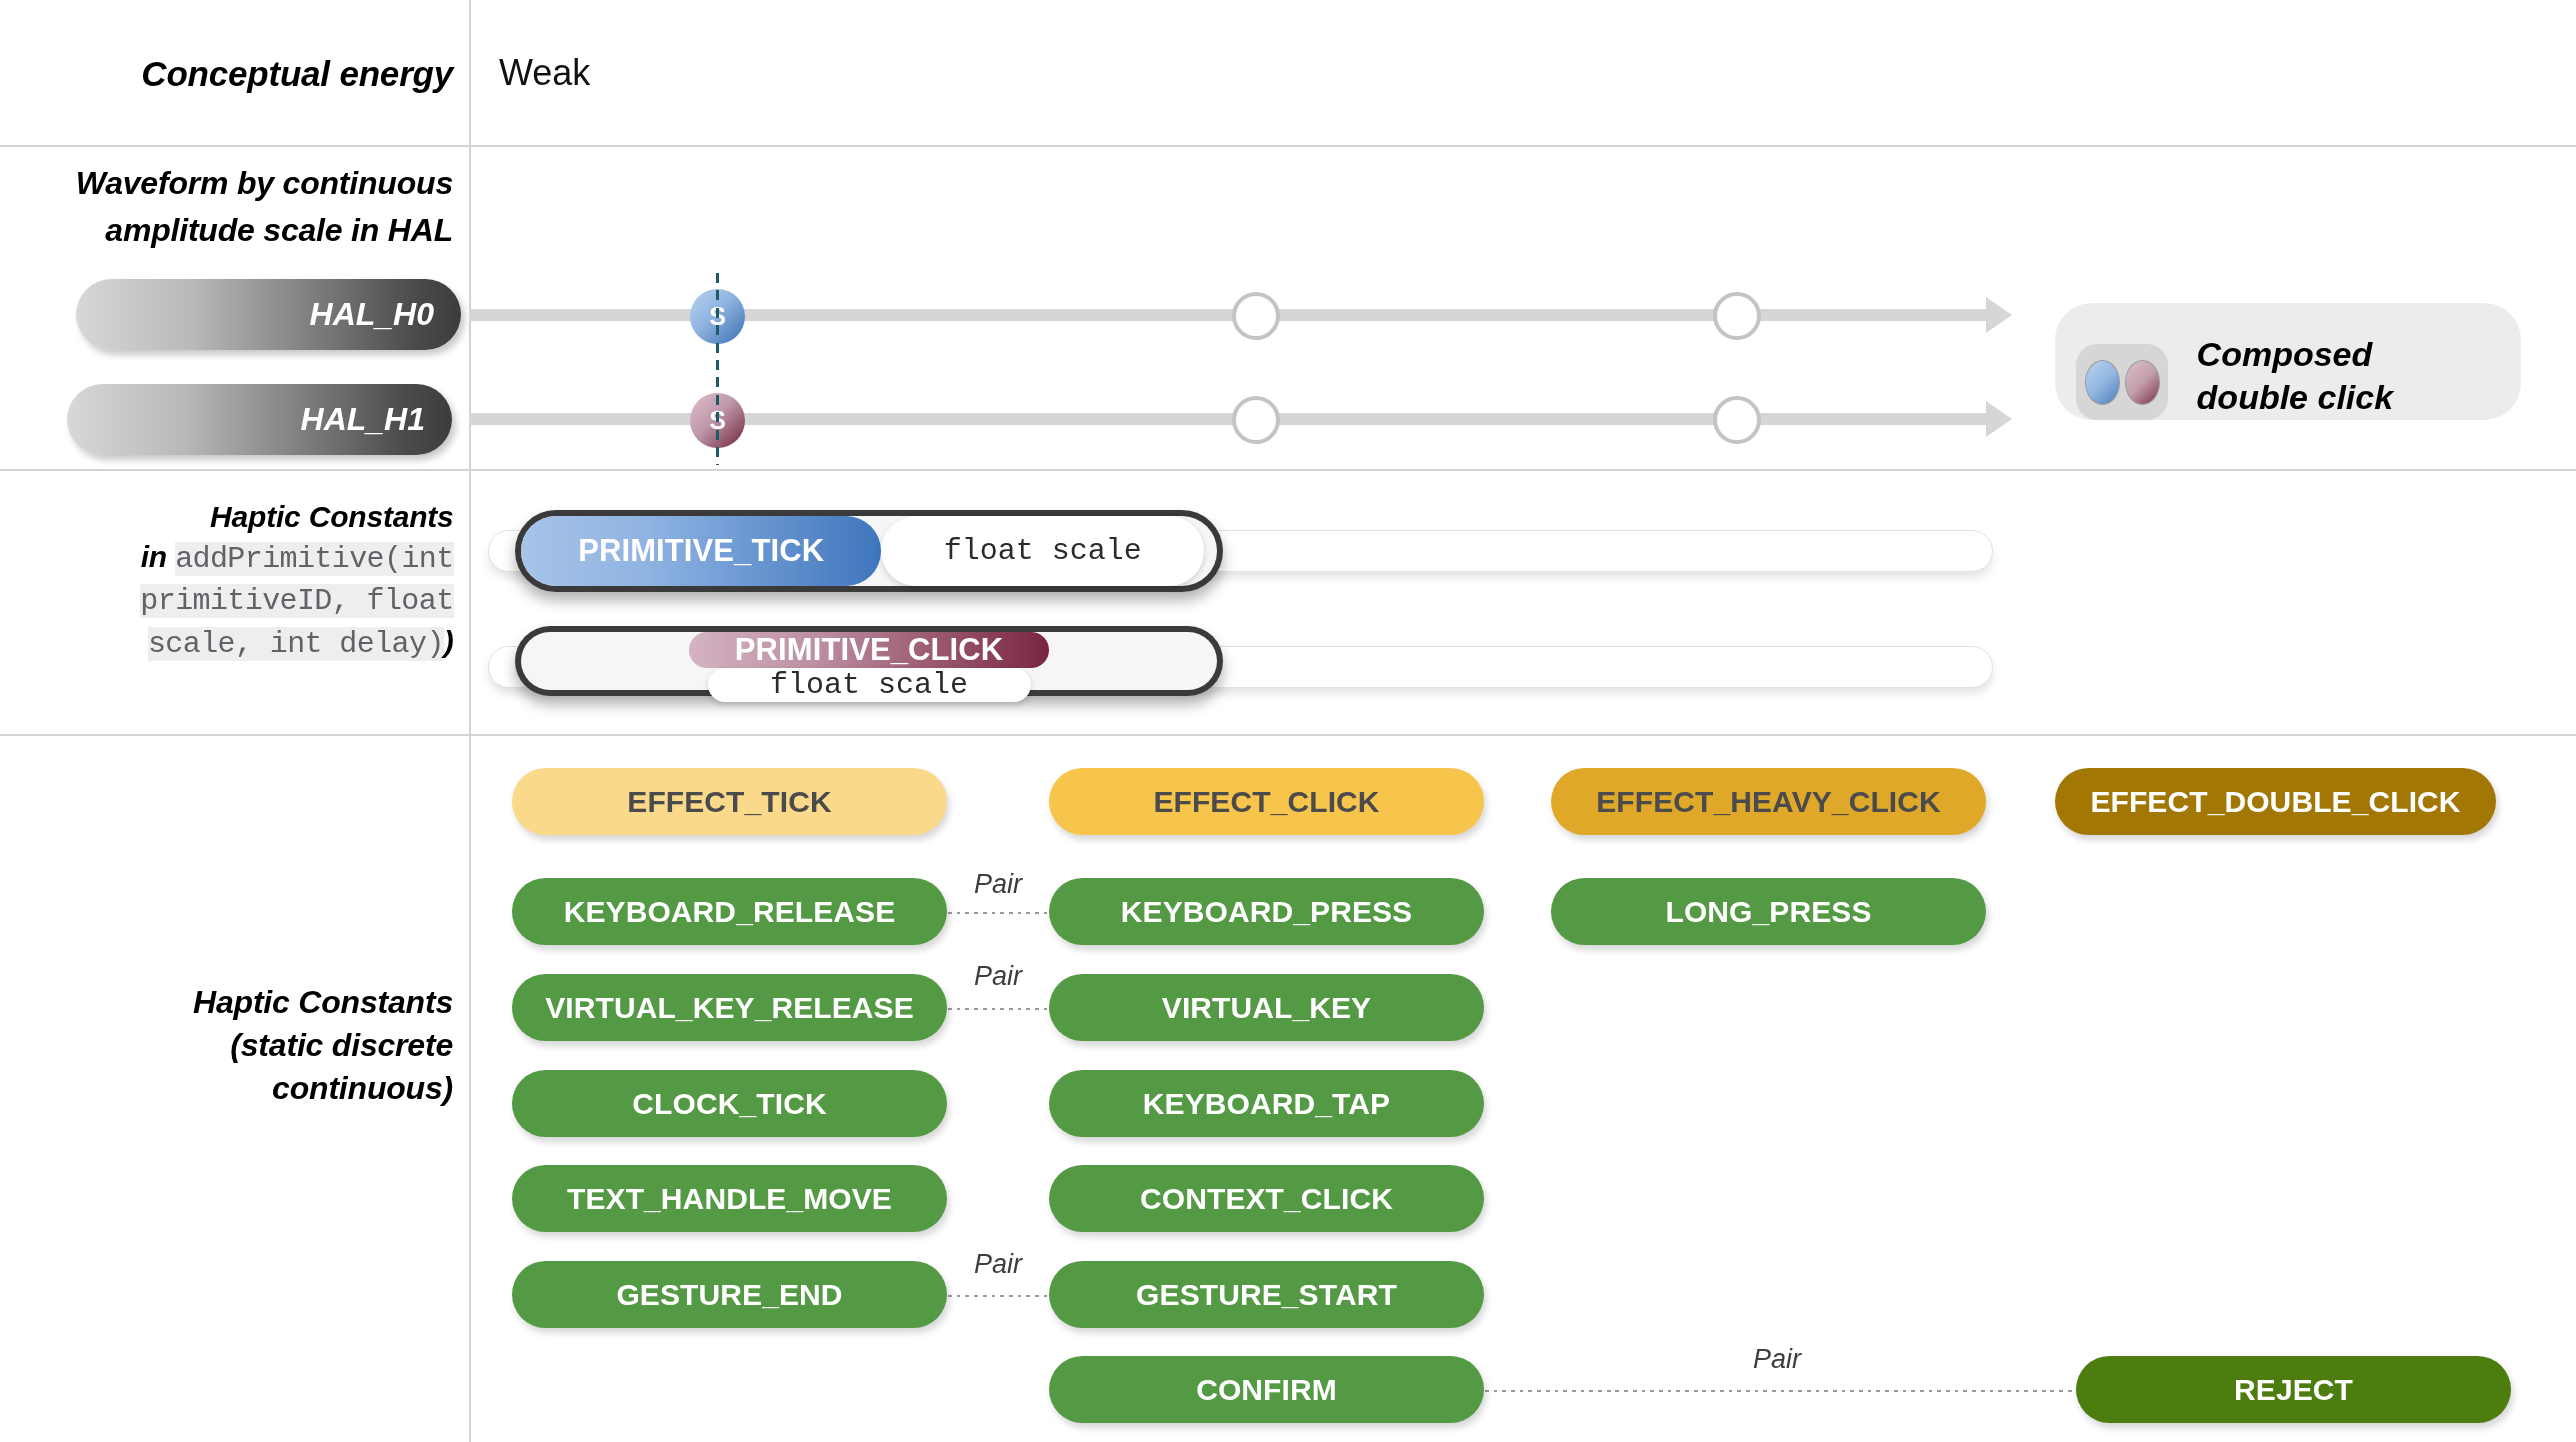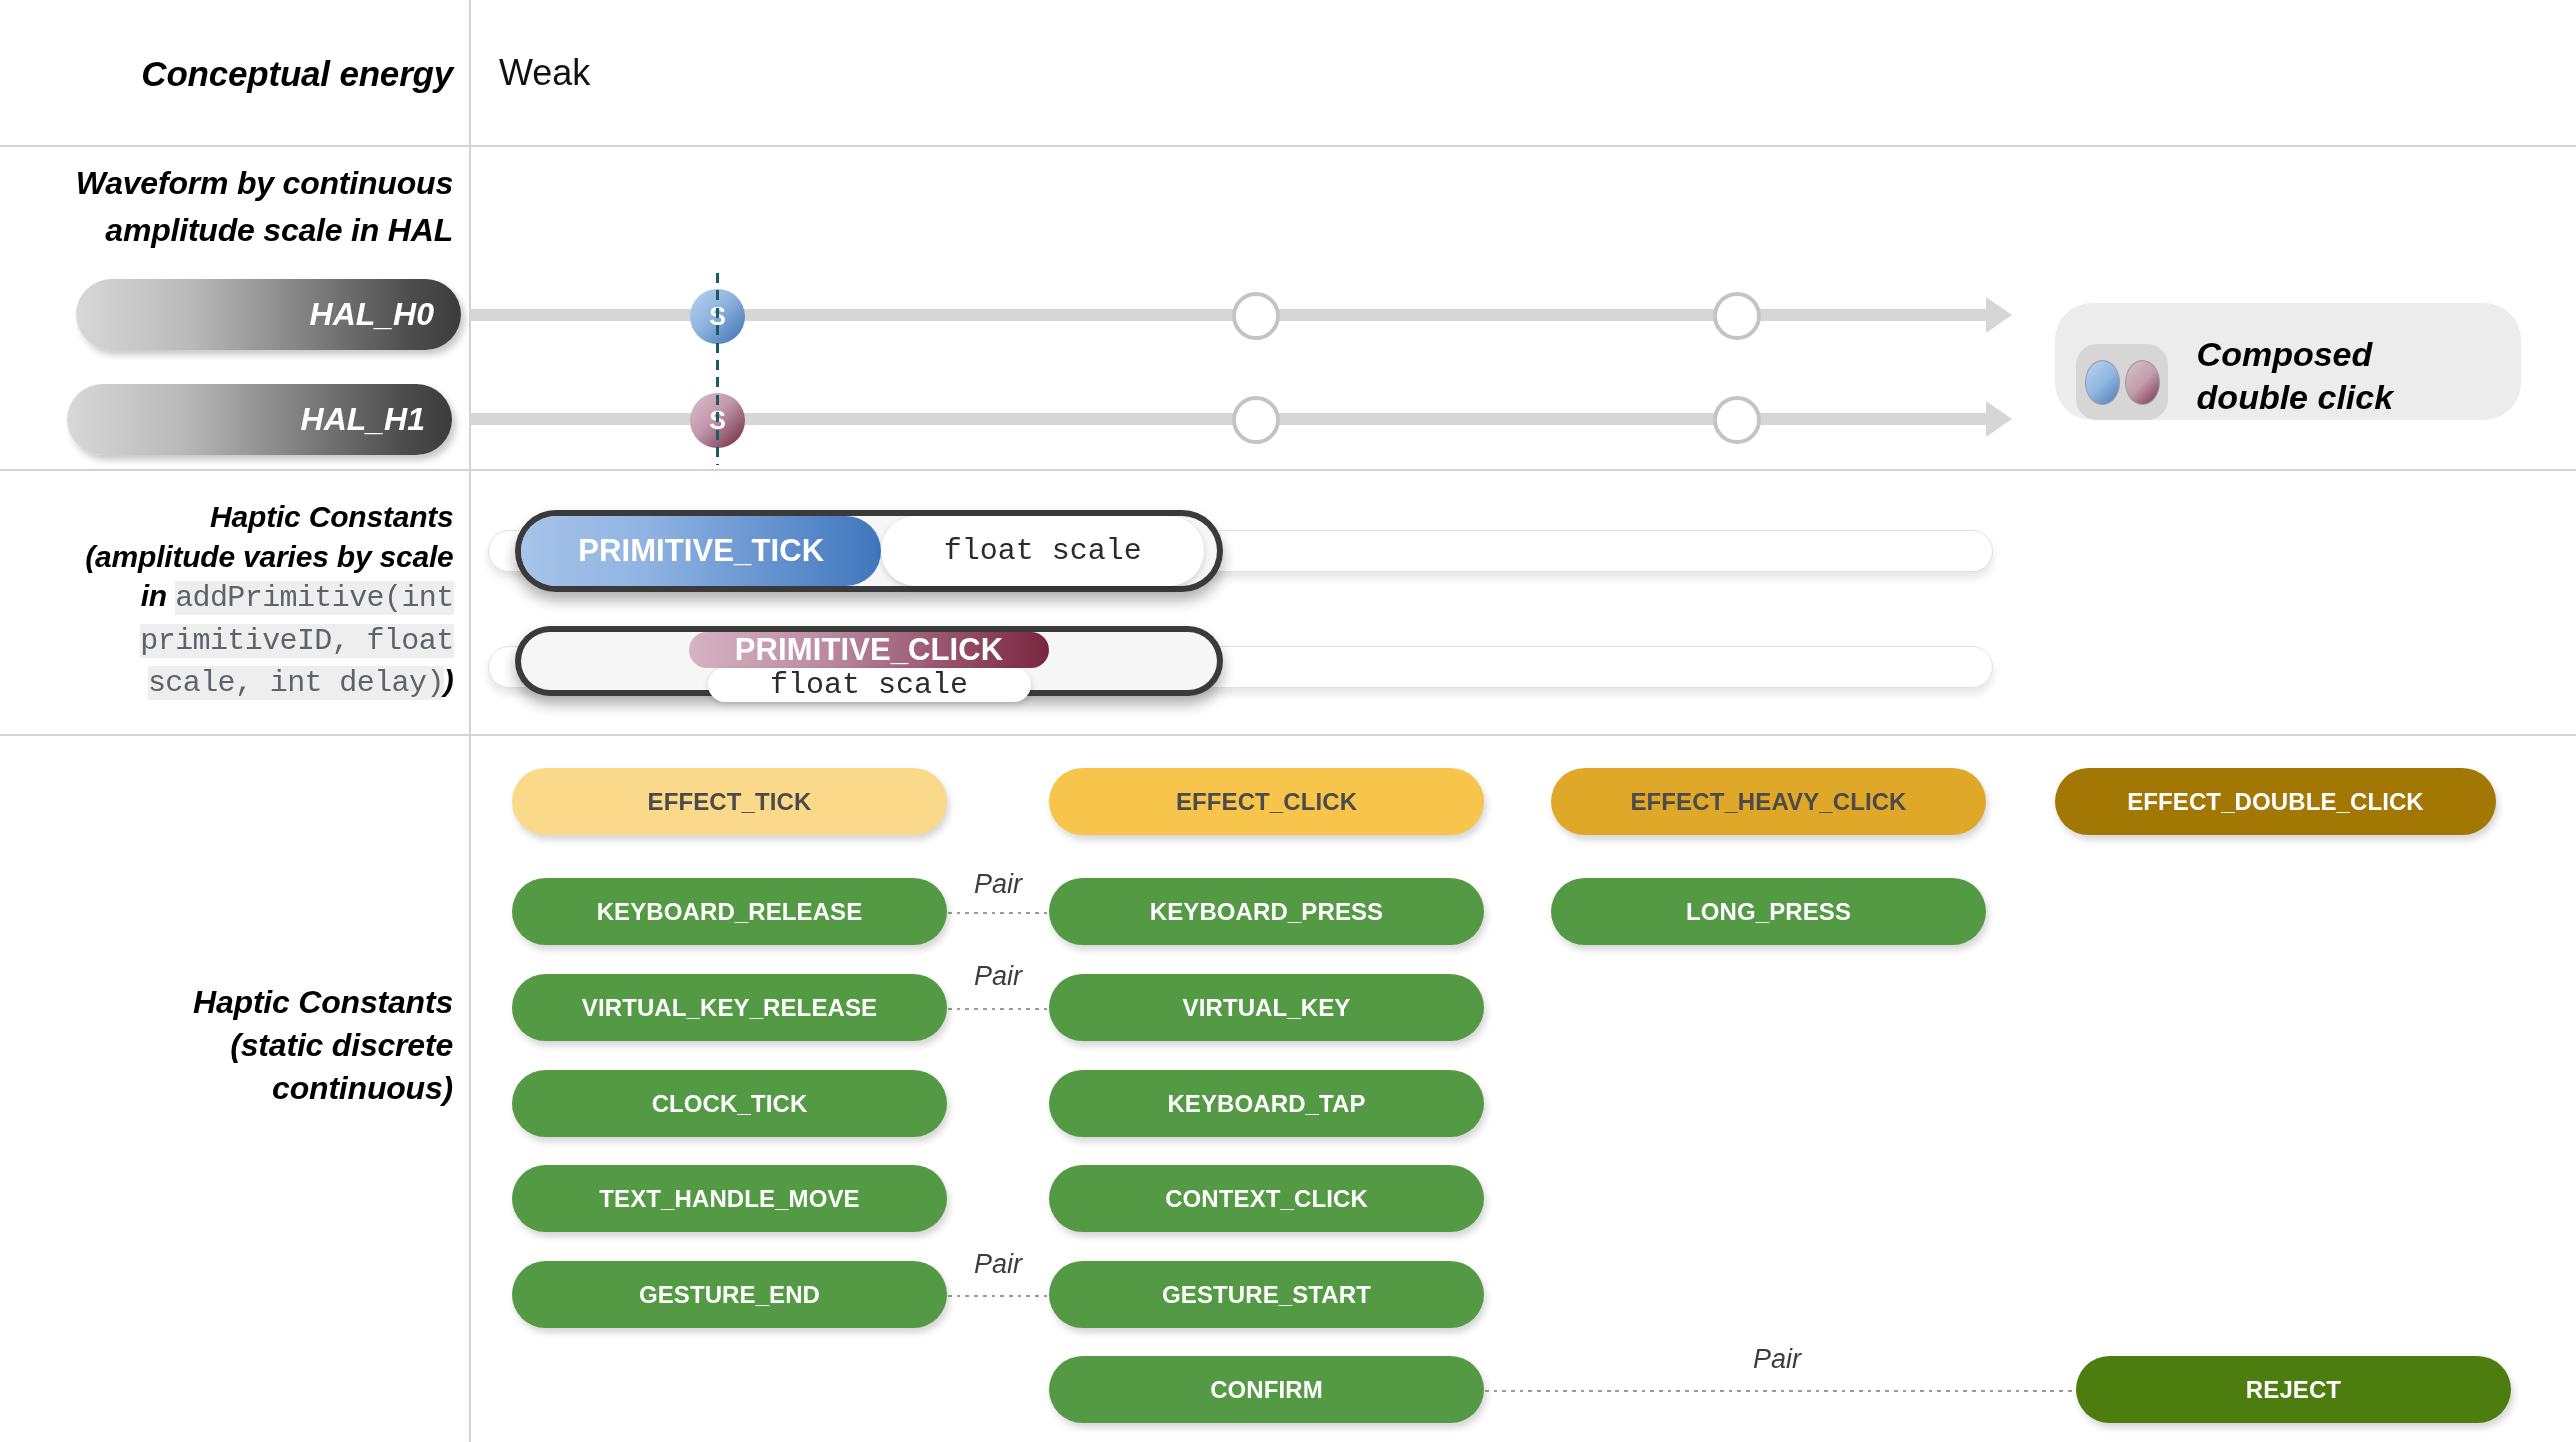--- a/index.html
+++ b/index.html
@@ -130,21 +130,21 @@
     background: #ffffff; display: flex; align-items: center; justify-content: center;
     font-family: "Liberation Mono", "DejaVu Sans Mono", monospace;
     font-size: 30px; color: #2b2b2b; padding: 0 21px;
     box-shadow: 0 2.5px 6.2px rgba(0,0,0,0.16);
   }
 
   
   .cpill {
     position: absolute; border-radius: 620px;
     display: flex; align-items: center; justify-content: center;
-    font-weight: bold; font-size: 24px; letter-spacing: 0.1px;
+    font-weight: bold; font-size: 30px; letter-spacing: 0.1px;
     box-shadow: 2.5px 5px 7.4px rgba(0,0,0,0.16);
     white-space: nowrap;
   }
 
   
   .pairline {
     position: absolute; height: 1.9px;
     background: repeating-linear-gradient(to right, #9a9a9a 0 3.7px, transparent 3.7px 8.7px);
   }
   .pairlabel {
@@ -199,21 +199,20 @@
       <div class="composed-dot maroon"></div>
     </div>
     <div class="composed-label">
       <div>Composed</div>
       <div>double click</div>
     </div>
   </div>
 
   <div class="rowlabel" style="left:18.6px; top:497px; width:435px; font-size:30px; line-height:1.32;">
     <div>Haptic Constants</div>
-    <div>(amplitude varies by scale</div>
     <div><span>in </span><span class="code">addPrimitive(int</span></div>
     <div><span class="code">primitiveID, float</span></div>
     <div><span class="code">scale, int delay)</span><span>)</span></div>
   </div>
 
   <div class="slot" style="left:488px; top:530px; width:1505px;"></div>
   <div class="capsule" style="left:515px; top:510px; width:708px; height:82px;">
     <div class="capsule-inner"></div>
     <div class="prim-pill prim-tick" style="width:360px;">PRIMITIVE_TICK</div>
     <div class="prim-scale" style="width:323px;">float scale</div>

